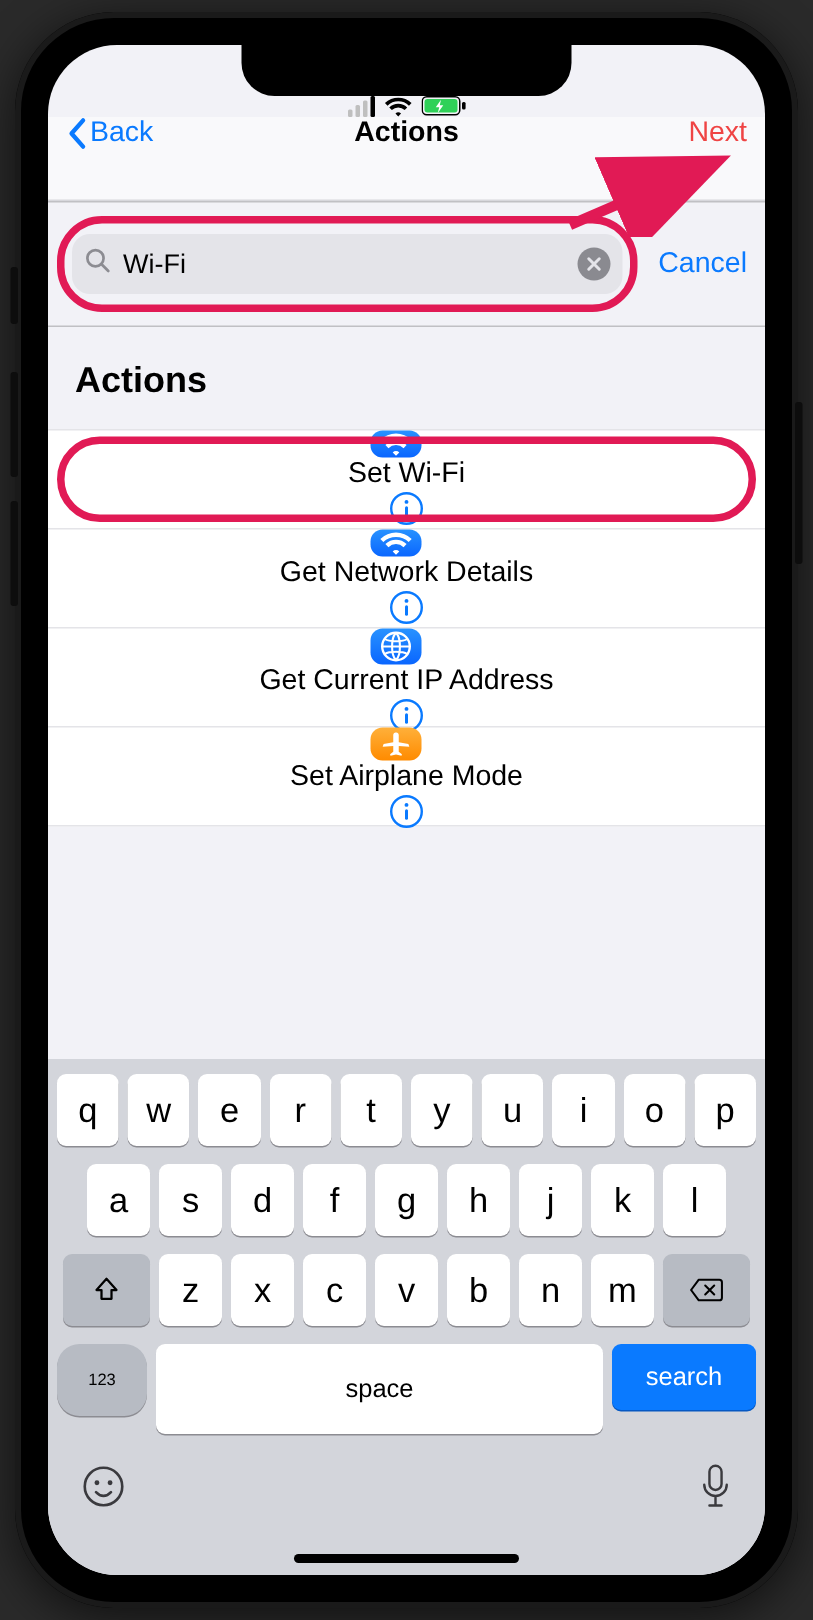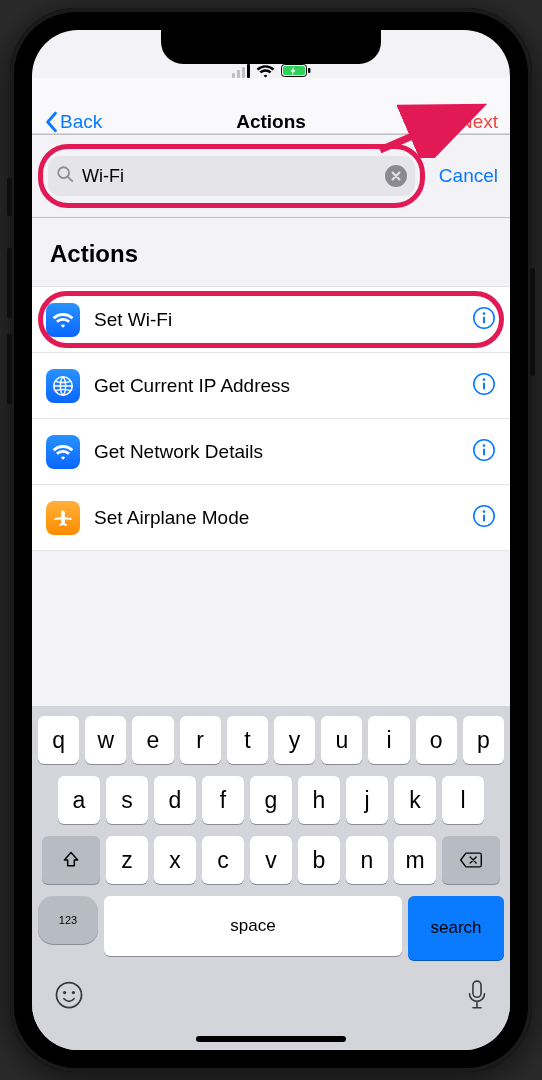--- a/index.html
+++ b/index.html
@@ -14,21 +14,21 @@
   
   .statusbar { position:absolute; top:0; left:0; right:0; height:48px; display:flex; justify-content:space-between; align-items:center; padding:0 22px; z-index:25; color:#000; background:transparent;flex-direction:column; }
   .status-time { font-weight:600; font-size:17px; letter-spacing:.2px; margin-left:12px; }
   .status-right { display:flex; align-items:center; gap:6px; }
   .bars { display:flex; align-items:flex-end; gap:2px; }
   .bars span { width:3px; background:#000; border-radius:1px; display:inline-block; }
   .bars span.dim { background:#bfbfbf; }
   .status-wifi svg, .status-batt svg { display:block; }
 
   
-  .navbar { position:absolute; top:48px; left:0; right:0; height:56px; background:#f9f9fb; display:flex; align-items:flex-end; justify-content:space-between; padding:0 12px; border-bottom:1px solid #d7d7dc; z-index:5; }
+  .navbar { position:absolute; top:48px; left:0; right:0; height:56px; background:#f9f9fb; display:flex; align-items:flex-start; justify-content:space-between; padding:0 12px; border-bottom:1px solid #d7d7dc; z-index:5; }
   .nav-back { display:flex; align-items:center; color:#0a7aff; font-size:19px; gap:2px; }
   .nav-title { position:absolute; left:0; right:0; text-align:center; font-weight:600; font-size:19px; color:#000; }
   .nav-next { color:#ef4444; font-size:19px; font-weight:400; position:relative; z-index:6; }
 
   
   .ann-arrow { position:absolute; top:72px; left:340px; z-index:40; }
 
   
   .searchstrip { position:absolute; top:104px; left:0; right:0; height:84px; background:#f2f2f7; border-top:1px solid #c0c0c4; border-bottom:1px solid #c0c0c4; display:flex; align-items:center; padding:0 12px 0 16px;gap:12px; }
   .search-field-wrap { position:relative; flex:1; margin-right:6px; }
@@ -37,38 +37,38 @@
   .search-icon { position:absolute; left:8px; top:50%; transform:translateY(-50%); color:#8c8c92; }
   .search-input { border:none; outline:none; background:transparent; font-size:18px; color:#000; flex:1; width:100%; }
   .clear-btn { width:22px; height:22px; border-radius:11px; background:#8a8a90; display:flex; align-items:center; justify-content:center; color:#e4e4e9; font-size:13px; font-weight:700; }
   .cancel-link { color:#0a7aff; font-size:19px; padding-left:6px; }
 
   
   .section-header { position:absolute; top:210px; left:18px; font-size:24px; font-weight:700; color:#000; }
 
   
   .list { position:absolute; top:256px; left:0; right:0; background:#fff; border-top:1px solid #e4e4e8; }
-  .row { position:relative; display:flex; align-items:center; height:66px; padding:0 14px 0 14px; border-bottom:1px solid #e4e4e8; }
+  .row { position:relative; display:flex; align-items:center; height:66px; padding:0 14px 0 14px; border-bottom:1px solid #e4e4e8;flex-direction:column; }
   .row .app-icon { width:34px; height:34px; border-radius:8px; display:flex; align-items:center; justify-content:center; margin-right:14px; color:#fff; }
   .ic-blue { background:linear-gradient(#2892ff,#0a66ff); }
   .ic-orange { background:linear-gradient(#ffb03a,#ff8b00); }
   .row-label { font-size:19px; color:#000; flex:1; }
   .info-btn { color:#0a7aff; }
   .ann-circle2 { position:absolute; left:6px; right:6px; top:4px; bottom:4px; border:5px solid #e11a55; border-radius:30px; z-index:2; }
 
   
   .keyboard { position:absolute; left:0; right:0; bottom:0; height:344px; background:#d3d5db; padding:10px 6px 6px 6px; }
   .krow { display:flex; justify-content:center; gap:6px; margin-bottom:12px; }
   .key { background:#fff; width:42px; height:48px; border-radius:6px; box-shadow:0 1px 0 #8c8c92; display:flex; align-items:center; justify-content:center; font-size:23px; color:#000; }
   .key.fn { background:#b7bbc3; }
   .key.wide { width:58px; }
   .krow.bot { gap:6px; }
   .num-key { width:60px; height:48px; border-radius:15px; background:#b7bbc3; box-shadow:0 1px 0 #8c8c92; display:flex; align-items:center; justify-content:center; font-size:11px; }
   .space-key { flex:1; height:60px; border-radius:6px; background:#fff; box-shadow:0 1px 0 #8c8c92; display:flex; align-items:center; justify-content:center; font-size:17px; }
-  .search-key { width:96px; height:64px; border-radius:6px; background:#0a7aff; color:#000000; box-shadow:0 1px 0 #0658c2; display:flex; align-items:center; justify-content:center; font-size:17px; }
+  .search-key { width:96px; height:44px; border-radius:6px; background:#0a7aff; color:#ffffff; box-shadow:0 1px 0 #0658c2; display:flex; align-items:center; justify-content:center; font-size:17px; }
   .kbot2 { display:flex; justify-content:space-between; align-items:center; padding:8px 16px 0 16px; }
   .emoji-key, .mic-key { color:#3a3a3e; }
   .home-ind { position:absolute; bottom:8px; left:50%; transform:translateX(-50%); width:150px; height:6px; background:#000; border-radius:3px; }
 
   
   .side { position:absolute; background:#0d0d0d; border-radius:2px; }
   .side.power { right:-3px; top:260px; width:5px; height:108px; }
   .side.s1 { left:-3px; top:170px; width:5px; height:38px; }
   .side.s2 { left:-3px; top:240px; width:5px; height:70px; }
   .side.s3 { left:-3px; top:326px; width:5px; height:70px; }
@@ -166,42 +166,42 @@
             <svg width="24" height="24" viewBox="0 0 24 24">
                 <circle cx="12" cy="12" r="10.2" fill="none" stroke="#0a7aff" stroke-width="1.6"></circle>
                 <circle cx="12" cy="7.6" r="1.3" fill="#0a7aff"></circle>
                 <rect x="11" y="10.5" width="2" height="7" rx="1" fill="#0a7aff"></rect>
               </svg>
           </div>
         </div>
 
         <div class="row">
           <div class="app-icon ic-blue">
+            <svg width="22" height="18" viewBox="0 0 24 18">
+                <path fill="#fff" d="M12 17.5l2.4-2.4a3.4 3.4 0 00-4.8 0L12 17.5zM4.3 9.8l2.2 2.2a8 8 0 0111 0l2.2-2.2a11.1 11.1 0 00-15.4 0zM.6 6.1l2.2 2.2a13.2 13.2 0 0118.4 0l2.2-2.2a16.3 16.3 0 00-22.8 0z"></path>
+              </svg>
+          </div>
+          <div class="row-label">Get Network Details</div>
+          <div class="info-btn">
+            <svg width="24" height="24" viewBox="0 0 24 24">
+                <circle cx="12" cy="12" r="10.2" fill="none" stroke="#0a7aff" stroke-width="1.6"></circle>
+                <circle cx="12" cy="7.6" r="1.3" fill="#0a7aff"></circle>
+                <rect x="11" y="10.5" width="2" height="7" rx="1" fill="#0a7aff"></rect>
+              </svg>
+          </div>
+        </div>
+
+        <div class="row">
+          <div class="app-icon ic-blue">
             <svg width="24" height="24" viewBox="0 0 24 24">
                 <circle cx="12" cy="12" r="9.2" fill="none" stroke="#fff" stroke-width="1.6"></circle>
                 <path fill="none" stroke="#fff" stroke-width="1.4" d="M3 12h18M12 3c3.5 3 3.5 15 0 18M12 3c-3.5 3-3.5 15 0 18M4.5 7c3 2 12 2 15 0M4.5 17c3-2 12-2 15 0"></path>
               </svg>
           </div>
           <div class="row-label">Get Current IP Address</div>
-          <div class="info-btn">
-            <svg width="24" height="24" viewBox="0 0 24 24">
-                <circle cx="12" cy="12" r="10.2" fill="none" stroke="#0a7aff" stroke-width="1.6"></circle>
-                <circle cx="12" cy="7.6" r="1.3" fill="#0a7aff"></circle>
-                <rect x="11" y="10.5" width="2" height="7" rx="1" fill="#0a7aff"></rect>
-              </svg>
-          </div>
-        </div>
-
-        <div class="row">
-          <div class="app-icon ic-blue">
-            <svg width="22" height="18" viewBox="0 0 24 18">
-                <path fill="#fff" d="M12 17.5l2.4-2.4a3.4 3.4 0 00-4.8 0L12 17.5zM4.3 9.8l2.2 2.2a8 8 0 0111 0l2.2-2.2a11.1 11.1 0 00-15.4 0zM.6 6.1l2.2 2.2a13.2 13.2 0 0118.4 0l2.2-2.2a16.3 16.3 0 00-22.8 0z"></path>
-              </svg>
-          </div>
-          <div class="row-label">Get Network Details</div>
           <div class="info-btn">
             <svg width="24" height="24" viewBox="0 0 24 24">
                 <circle cx="12" cy="12" r="10.2" fill="none" stroke="#0a7aff" stroke-width="1.6"></circle>
                 <circle cx="12" cy="7.6" r="1.3" fill="#0a7aff"></circle>
                 <rect x="11" y="10.5" width="2" height="7" rx="1" fill="#0a7aff"></rect>
               </svg>
           </div>
         </div>
 
         <div class="row">

